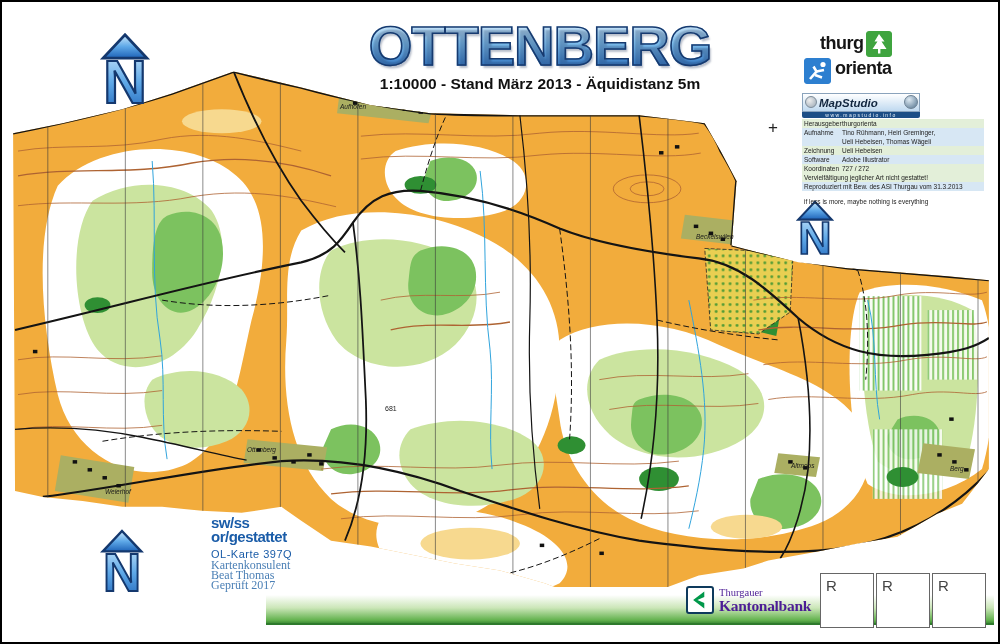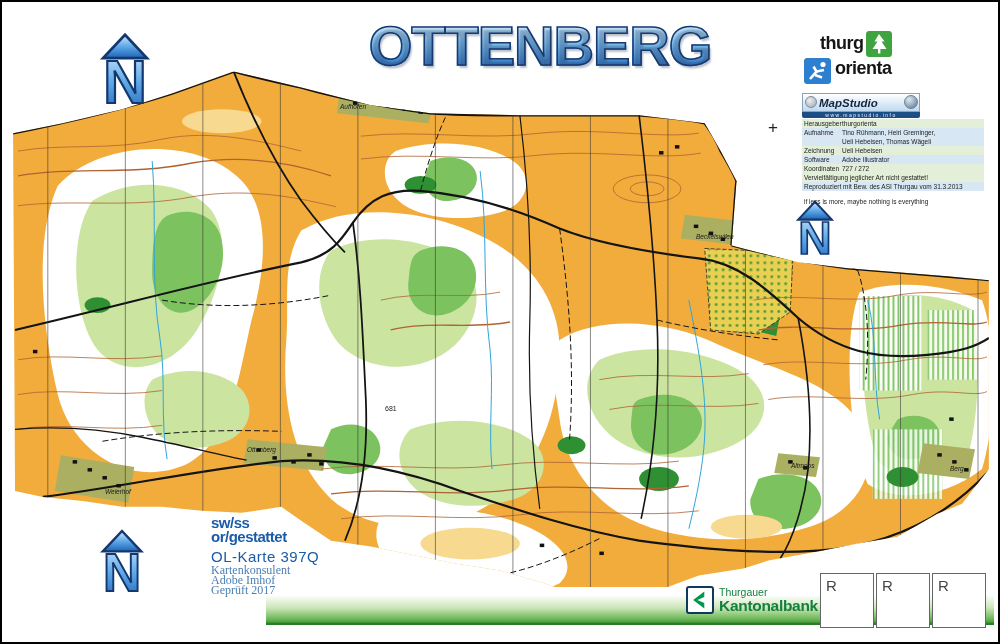--- a/index.html
+++ b/index.html
@@ -46,31 +46,31 @@
   .b{background:#D7E7F4;}
   .motto{margin-top:7px;padding:0 2px;line-height:8px;background:none;}
 
   
   .regmark{left:766px;top:116px;font-size:17px;color:#222;z-index:6;font-weight:400;}
 
   
   .so{left:193px;top:514px;z-index:6;color:#1A5CA8;margin-left:16px;}
   .so-l1{font-size:15px;font-weight:900;line-height:13px;letter-spacing:-0.5px;}
   .so-l2{font-size:15px;font-weight:900;line-height:15px;letter-spacing:-0.5px;}
-  .so-ref{font-size:15px;margin-top:4px;letter-spacing:0.5px;color:#1A5CA8;}
+  .so-ref{font-size:11px;margin-top:4px;letter-spacing:0.5px;color:#1A5CA8;}
   .so-det{font-size:12px;line-height:10px;color:#4A7FB5;font-family:Liberation Serif, serif;}
 
   
   .sbar{left:264px;top:585px;width:728px;height:38px;z-index:2;
     background:linear-gradient(180deg,#FFFFFF 0%,#FFFFFF 22%,#CBE6B8 58%,#63B24E 92%,#3F8F37 100%);
     border-bottom:2px solid #2E7A2C;box-sizing:border-box;}
   .kb{left:684px;top:581px;width:140px;height:34px;z-index:6;display:flex;align-items:center;}
   .kb-icon{width:28px;height:28px;background:#fff;border:2px solid #0E3A5C;border-radius:3px;
     box-sizing:border-box;margin-right:5px;position:relative;}
-  .kb-text{color:#15803d;}
+  .kb-text{color:#4c1d95;font-family:Liberation Serif, serif;}
   .kb-t1{font-size:10.5px;line-height:11px;}
   .kb-t2{font-size:15.5px;font-weight:bold;line-height:15px;letter-spacing:-0.3px;text-align:right;}
 
   
   .rboxes{left:818px;top:571px;z-index:7;display:flex;}
   .rbox{width:54px;height:55px;background:#fff;border:1px solid #666;box-sizing:border-box;margin-right:2px;}
   .rletter{font-size:15px;color:#444;margin:3px 0 0 5px;display:inline-block;}
 
   
   .mlabels{left:0;top:0;width:1000px;height:644px;z-index:4;pointer-events:none;}
@@ -266,20 +266,21 @@
       <span class="maplabel" style="left: 245px; top: 444px;">Ottenberg</span>
       <span class="maplabel" style="left: 103px; top: 486px;">Weierhof</span>
       <span class="maplabel" style="left: 789px; top: 460px;">Altmoos</span>
       <span class="maplabel" style="left: 948px; top: 463px;">Berg</span>
     </div>
   <span class="abs spot" style="left:383px;top:403px;z-index:4">681</span>
   <span class="abs regmark">+</span>
 
   <div class="abs title-wrap">
     <div class="map-title">OTTENBERG</div>
+    <div class="map-subtitle">1:10000 - Stand März 2013 - Äquidistanz 5m</div>
   </div>
 
   <svg class="abs na" style="left:94px;top:30px" width="58" height="74" viewBox="0 0 40 54">
     <polygon points="20,2 36,19 4,19" fill="url(#nagrad)" stroke="#14386E" stroke-width="2"></polygon>
     <text x="20" y="52" text-anchor="middle" font-size="44" font-weight="bold" fill="url(#nagrad)" stroke="#14386E" stroke-width="1.6">N</text>
   </svg>
   <svg class="abs na" style="left:792px;top:196px" width="42" height="60" viewBox="0 0 40 54">
     <polygon points="20,2 36,19 4,19" fill="url(#nagrad)" stroke="#14386E" stroke-width="2"></polygon>
     <text x="20" y="52" text-anchor="middle" font-size="44" font-weight="bold" fill="url(#nagrad)" stroke="#14386E" stroke-width="1.6">N</text>
   </svg>
@@ -345,21 +346,21 @@
         <div class="tnote b">Reproduziert mit Bew. des ASI Thurgau vom 31.3.2013</div>
       </div>
     <div class="tnote motto">if less is more, maybe nothing is everything</div>
   </div>
 
   <div class="abs so">
     <div class="so-l1">sw/ss</div>
     <div class="so-l2">or/gestattet</div>
     <div class="so-ref">OL-Karte 397Q</div>
     <div class="so-det">Kartenkonsulent</div>
-    <div class="so-det">Adobe Imhof</div>
+    <div class="so-det">Beat Thomas</div>
     <div class="so-det">Geprüft 2017</div>
   </div>
 
   <div class="abs sbar"></div>
 
   <div class="abs kb">
     <span class="kb-icon">
       <svg width="24" height="24" viewBox="0 0 28 28" style="position:absolute;left:0;top:0">
         <polygon points="19,4 6,14 19,24 19,17.5 11,14 19,10.5" fill="#00984A"></polygon>
       </svg>

